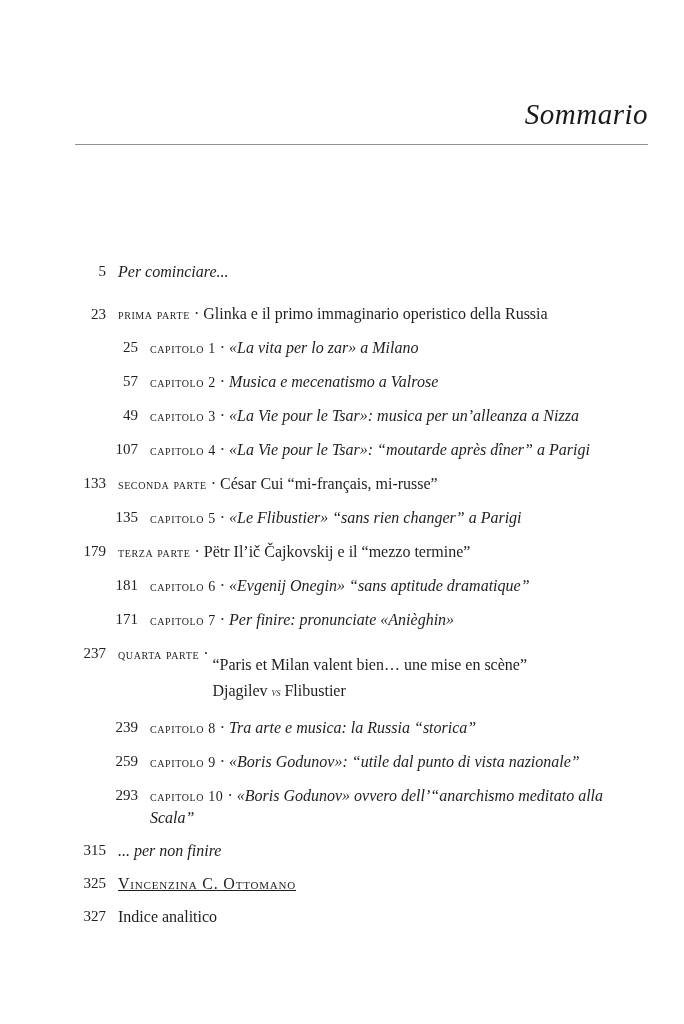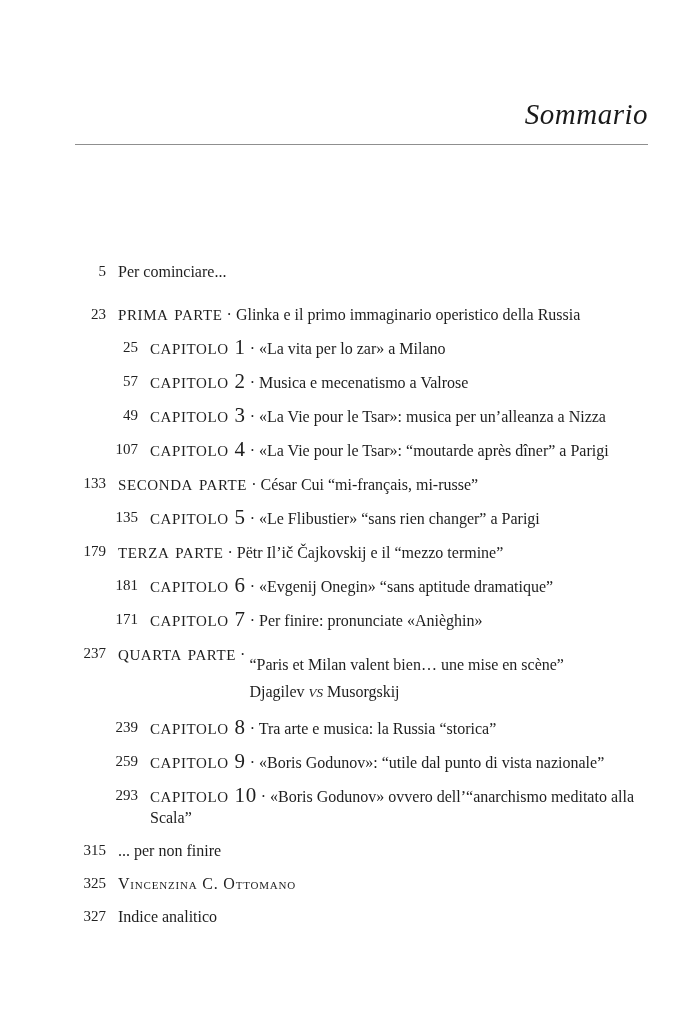--- a/index.html
+++ b/index.html
@@ -47,38 +47,39 @@
     flex: 0 0 70px;
     text-align: right;
     font-size: 15px;
     color: #222;
     font-variant-numeric: oldstyle-nums;
   }
   .entry-text { flex: 1 1 auto; }
   .sc-label {
     font-variant: small-caps;
     letter-spacing: 0.6px;
-    font-size: 21px;
+    font-size: 14px;
   }
   .sep { color: #222; }
-  .entry-title.italic { }
+  .entry-title.italic { font-style: italic; }
   .entry-title.smallcaps {
     font-variant: small-caps;
     letter-spacing: 0.8px;
+    text-decoration: underline;
   }
   .entry-title.block {
     display: inline-block;
     vertical-align: top;
     line-height: 26px;
     margin-top: 9px;
   }
   .vs {
     font-style: italic;
     font-variant: small-caps;
-    font-size: 19px;
+    font-size: 12px;
   }
 </style>
 </head>
 <body>
 
 <div class="page">
   <div class="page-header">
     <div class="page-title">Sommario</div>
     <hr class="header-rule">
   </div>
@@ -122,21 +123,21 @@
       <div class="toc-row indent">
         <span class="page-num">181</span>
         <span class="entry-text"><span class="sc-label">capitolo 6</span><span class="sep"> · </span><span class="entry-title italic">«Evgenij Onegin» “sans aptitude dramatique”</span></span>
       </div>
       <div class="toc-row indent">
         <span class="page-num">171</span>
         <span class="entry-text"><span class="sc-label">capitolo 7</span><span class="sep"> · </span><span class="entry-title italic">Per finire: pronunciate «Anièghin»</span></span>
       </div>
       <div class="toc-row gap-medium">
         <span class="page-num">237</span>
-        <span class="entry-text"><span class="sc-label">quarta parte</span><span class="sep"> · </span><span class="entry-title block"><span>“Paris et Milan valent bien… une mise en scène”</span><br><span>Djagilev </span><span class="vs">vs</span><span> Musorgskij</span></span></span>
+        <span class="entry-text"><span class="sc-label">quarta parte</span><span class="sep"> · </span><span class="entry-title block"><span>“Paris et Milan valent bien… une mise en scène”</span><br><span>Djagilev </span><span class="vs">vs</span><span> Flibustier</span></span></span>
       </div>
       <div class="toc-row indent gap-medium">
         <span class="page-num">239</span>
         <span class="entry-text"><span class="sc-label">capitolo 8</span><span class="sep"> · </span><span class="entry-title italic">Tra arte e musica: la Russia “storica”</span></span>
       </div>
       <div class="toc-row indent">
         <span class="page-num">259</span>
         <span class="entry-text"><span class="sc-label">capitolo 9</span><span class="sep"> · </span><span class="entry-title italic">«Boris Godunov»: “utile dal punto di vista nazionale”</span></span>
       </div>
       <div class="toc-row indent">

